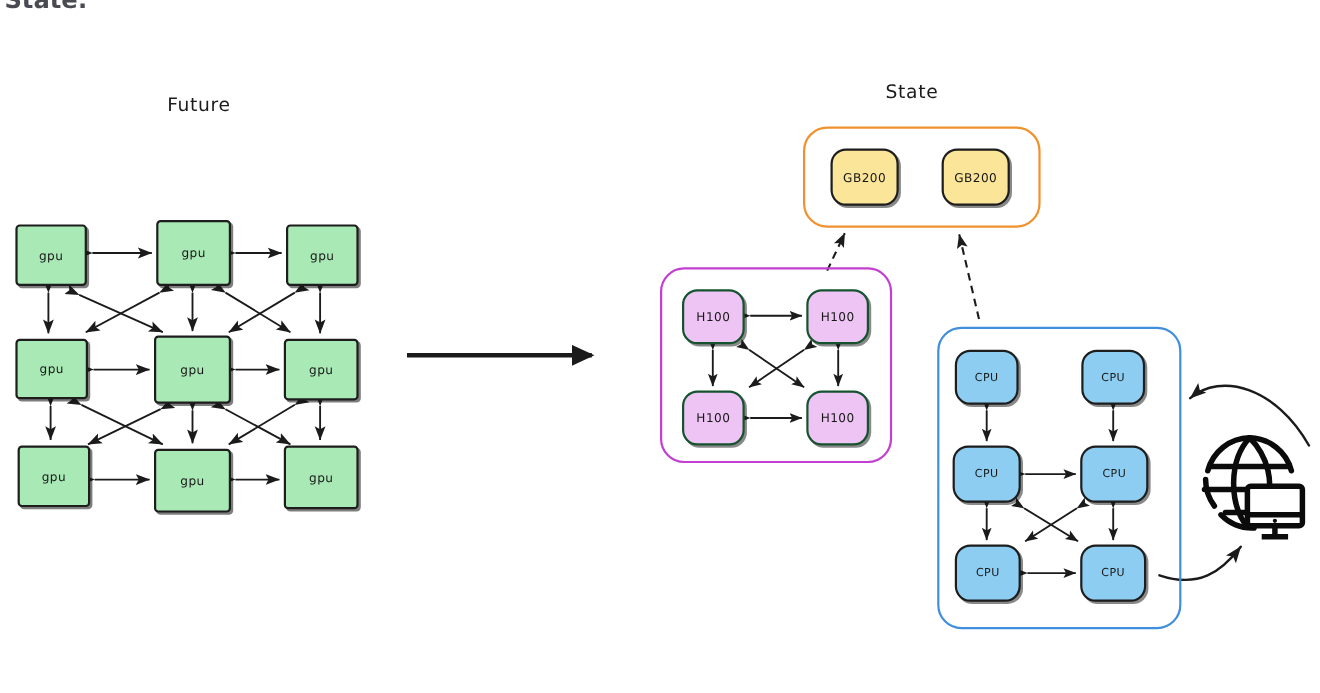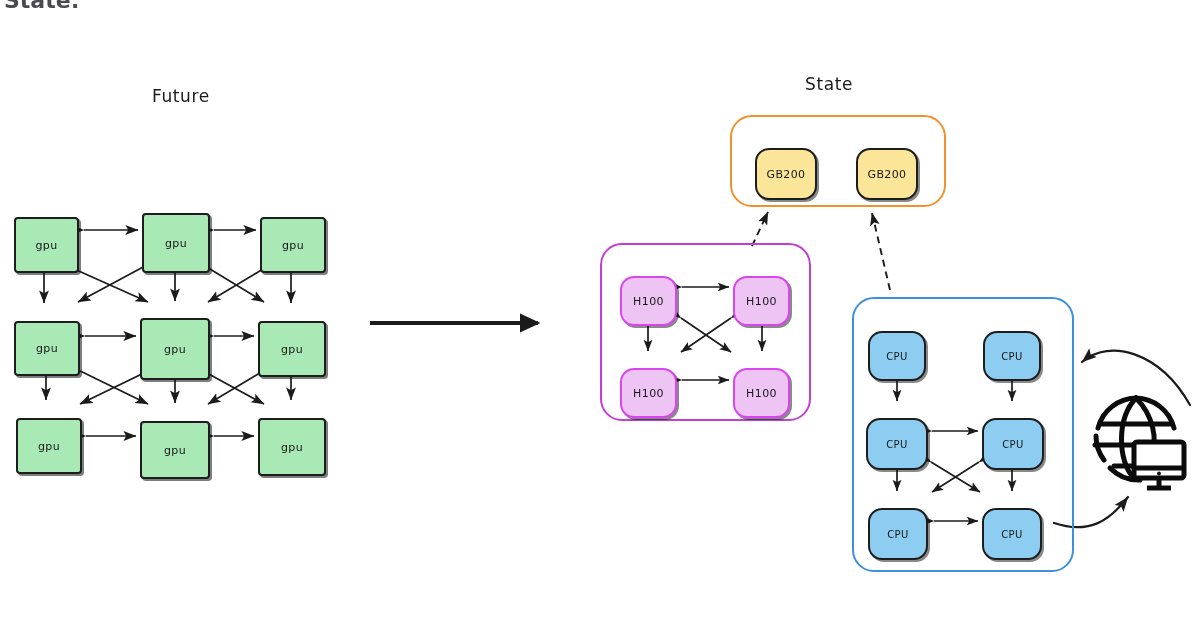--- a/index.html
+++ b/index.html
@@ -34,31 +34,30 @@
   
   .node{
     position:absolute;
     display:flex;align-items:center;justify-content:center;
     border-radius:14px;
     font-size:11px;
     letter-spacing:.4px;
     color:#181818;
     box-sizing:border-box;
     text-align:left;
-    margin-top:13px;
   }
   .node.gpu{
     background:#a9e9b6;
     border:2px solid #1d1d1d;
     box-shadow:2px 2px 0 rgba(20,20,20,.55);
     border-radius:4px;
   }
   .node.h100{
     background:#eec4f4;
-    border:2px solid #d946ef;
+    border:2px solid #14532d;
     box-shadow:2px 2px 0 rgba(20,20,20,.5);
     font-size:11px;
   }
   .node.gb200{
     background:#fbe598;
     border:2px solid #1d1d1d;
     box-shadow:2px 2px 0 rgba(20,20,20,.5);
     font-size:11px;
   }
   .node.cpu{

